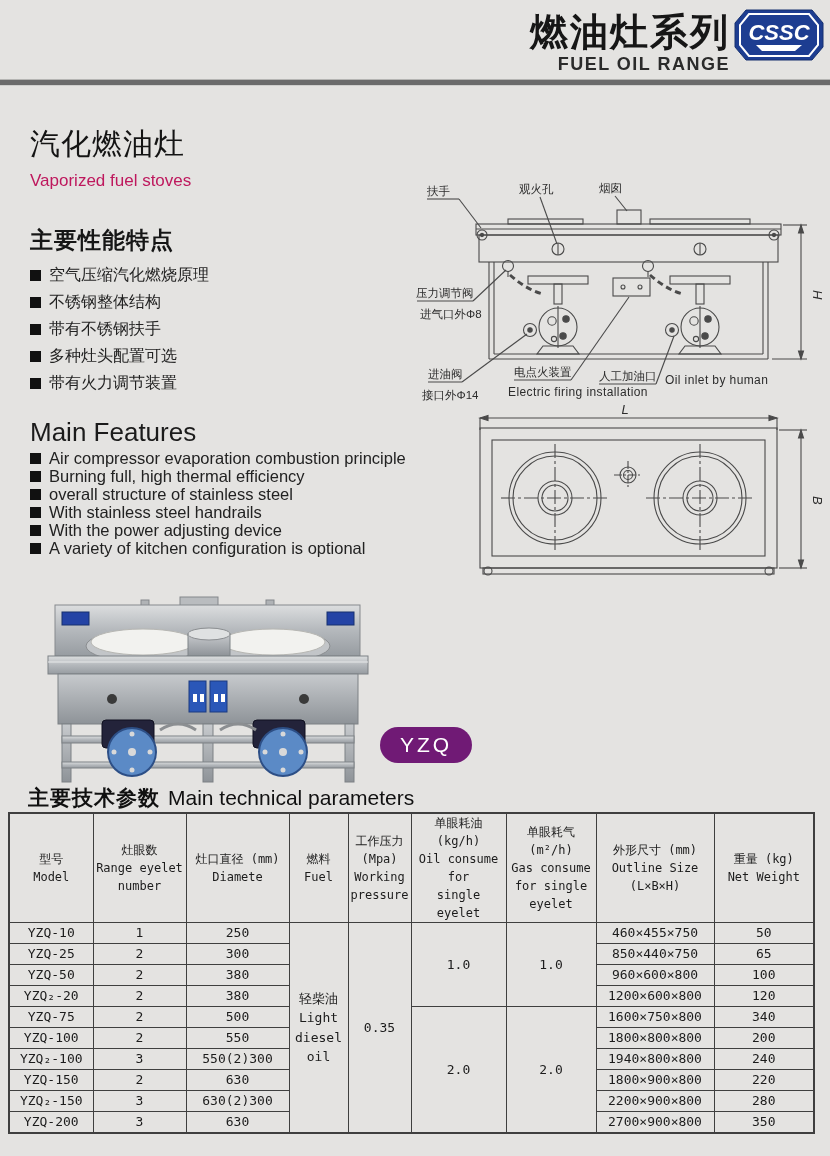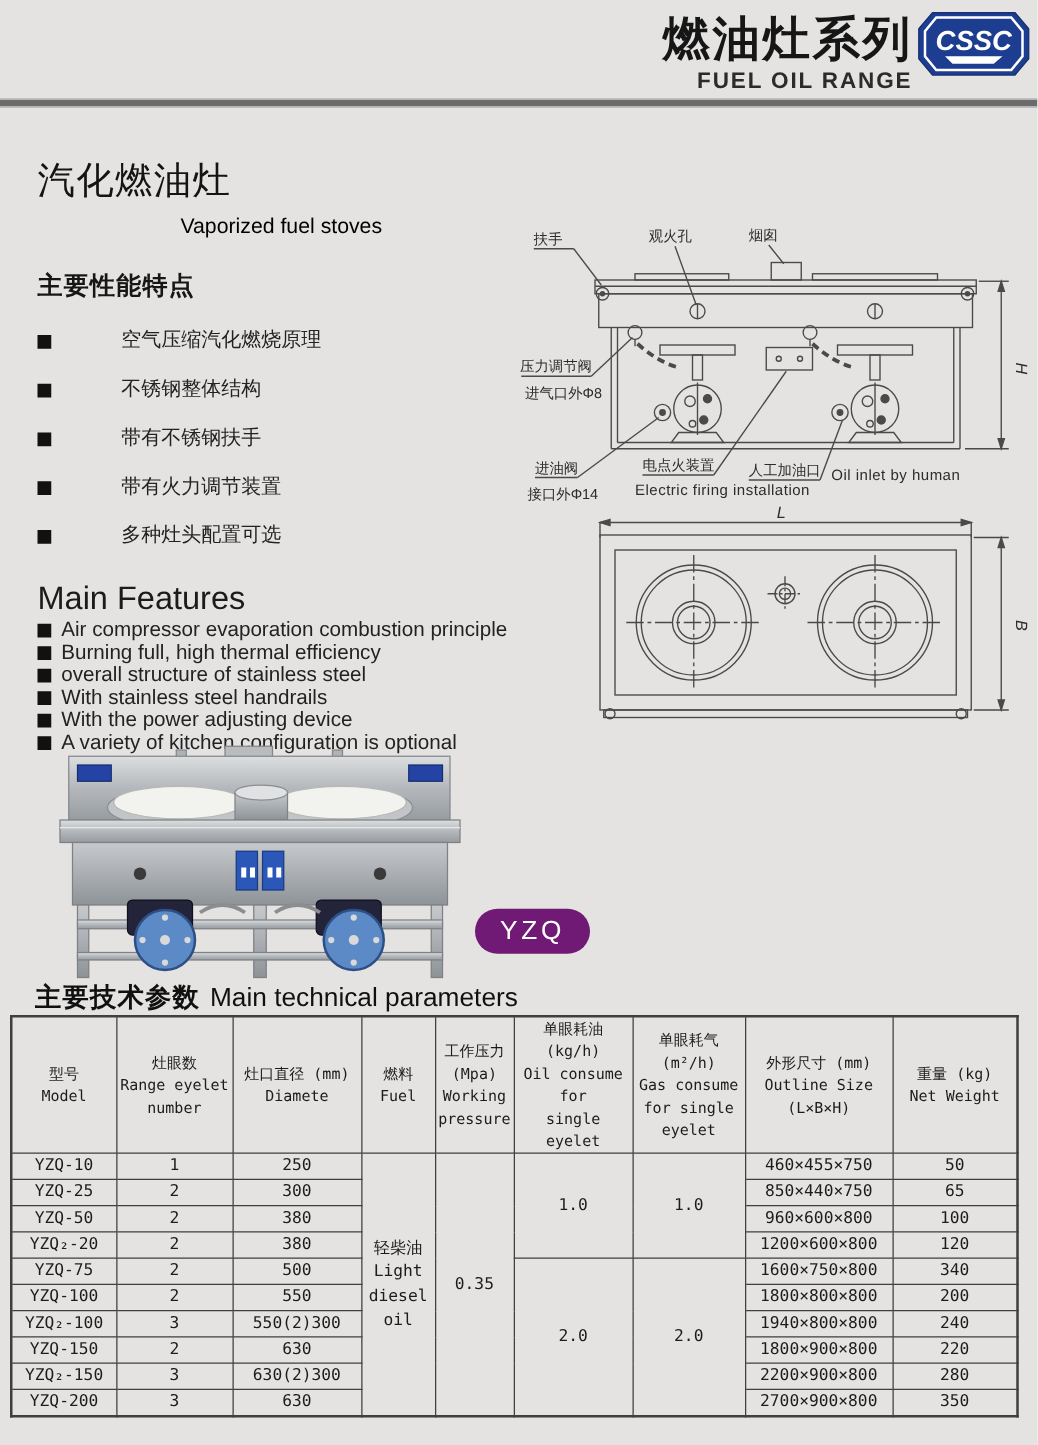--- a/index.html
+++ b/index.html
@@ -9,25 +9,25 @@
   }
   
   .hdr-text{position:absolute;top:12px;right:100px;text-align:right;}
   .hdr-title{font-size:38px;font-weight:700;letter-spacing:2px;color:#161616;line-height:40px;}
   .hdr-sub{font-size:18px;font-weight:600;letter-spacing:1.5px;color:#2b2b2b;margin-top:2px;}
   .logo{position:absolute;top:9px;right:6px;width:90px;height:52px;}
   .rule{position:absolute;left:0;top:79px;width:830px;height:5px;background:#6b6b6b;border-top:1px solid #b5b5b3;border-bottom:1px solid #cfcfcd;}
   
   .leftcol{position:absolute;left:30px;top:124px;width:390px;}
   .intro-cn{font-size:30px;font-weight:500;color:#141414;letter-spacing:1px;}
-  .intro-en{font-size:17px;color:#000000;margin-top:6px;text-align:center;}
-  .h-cn{font-size:20px;font-weight:700;color:#161616;margin-top:24px;letter-spacing:1px;}
+  .intro-en{font-size:17px;color:#be185d;margin-top:6px;}
+  .h-cn{font-size:23px;font-weight:700;color:#161616;margin-top:34px;letter-spacing:1px;}
   .h-en{font-size:26px;font-weight:500;color:#1b1b1b;margin-top:26px;}
   .feat-item{display:flex;align-items:center;font-size:16px;color:#222;}
-  .list-cn .feat-item{margin-top:23px;line-height:16px;gap:48px;}
+  .list-cn .feat-item{margin-top:11px;line-height:16px;}
   .list-en .feat-item{margin-top:2px;line-height:16px;font-size:16.5px;}
   .sq{display:inline-block;width:11px;height:11px;background:#111;margin-right:8px;flex:0 0 auto;}
   
   .diagrams{position:absolute;left:415px;top:178px;width:415px;height:420px;}
   .diagrams text{fill:#2c2c2c;}
   .dlab{font-size:11.5px;}
   .dlab-en{font-size:12px;letter-spacing:.4px;fill:#3a3a3a;}
   .ddim{font-size:13px;font-style:italic;}
   
   .photo{position:absolute;left:40px;top:596px;width:335px;height:188px;}
@@ -81,25 +81,25 @@
       <div class="feat-item">
           <span class="sq"></span>
           <span>不锈钢整体结构</span>
         </div>
       <div class="feat-item">
           <span class="sq"></span>
           <span>带有不锈钢扶手</span>
         </div>
       <div class="feat-item">
           <span class="sq"></span>
+          <span>多种灶头配置可选</span>
+        </div>
+      <div class="feat-item">
+          <span class="sq"></span>
           <span>带有火力调节装置</span>
-        </div>
-      <div class="feat-item">
-          <span class="sq"></span>
-          <span>多种灶头配置可选</span>
         </div>
     </div>
 
     <div class="h-en">Main Features</div>
     <div class="list-en">
       <div class="feat-item">
           <span class="sq"></span>
           <span>Air compressor evaporation combustion principle</span>
         </div>
       <div class="feat-item">

